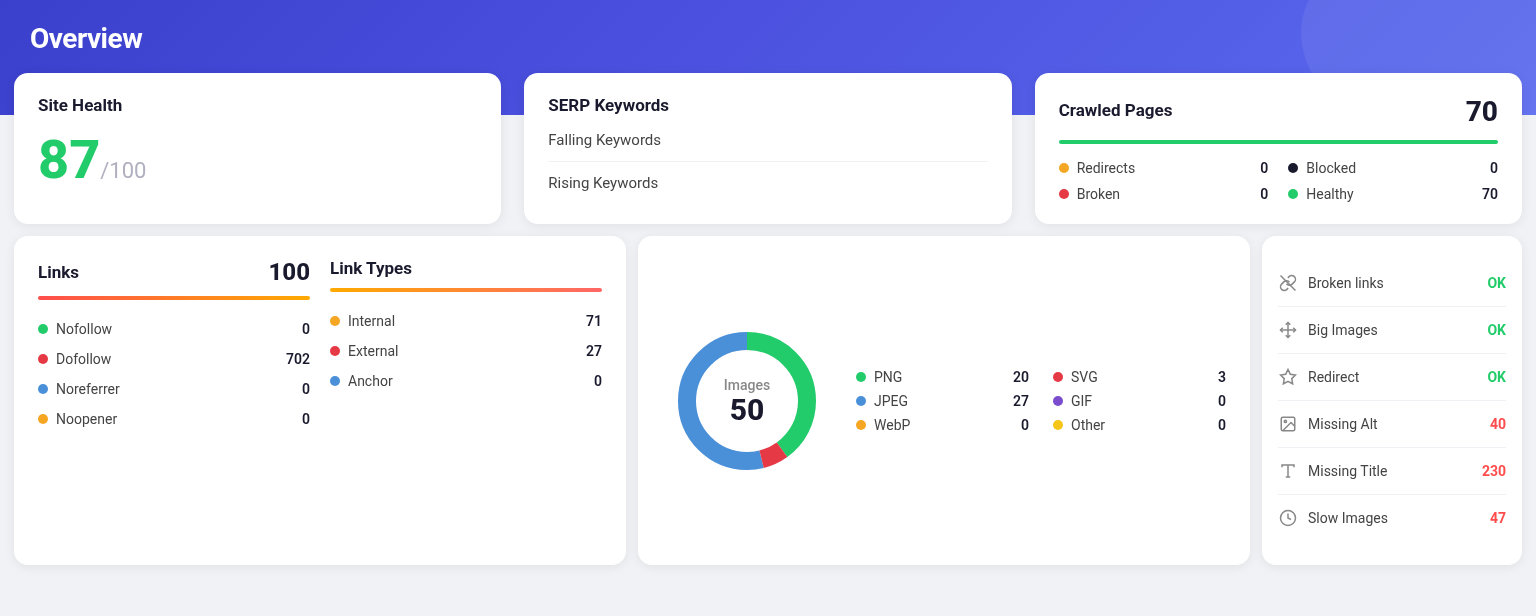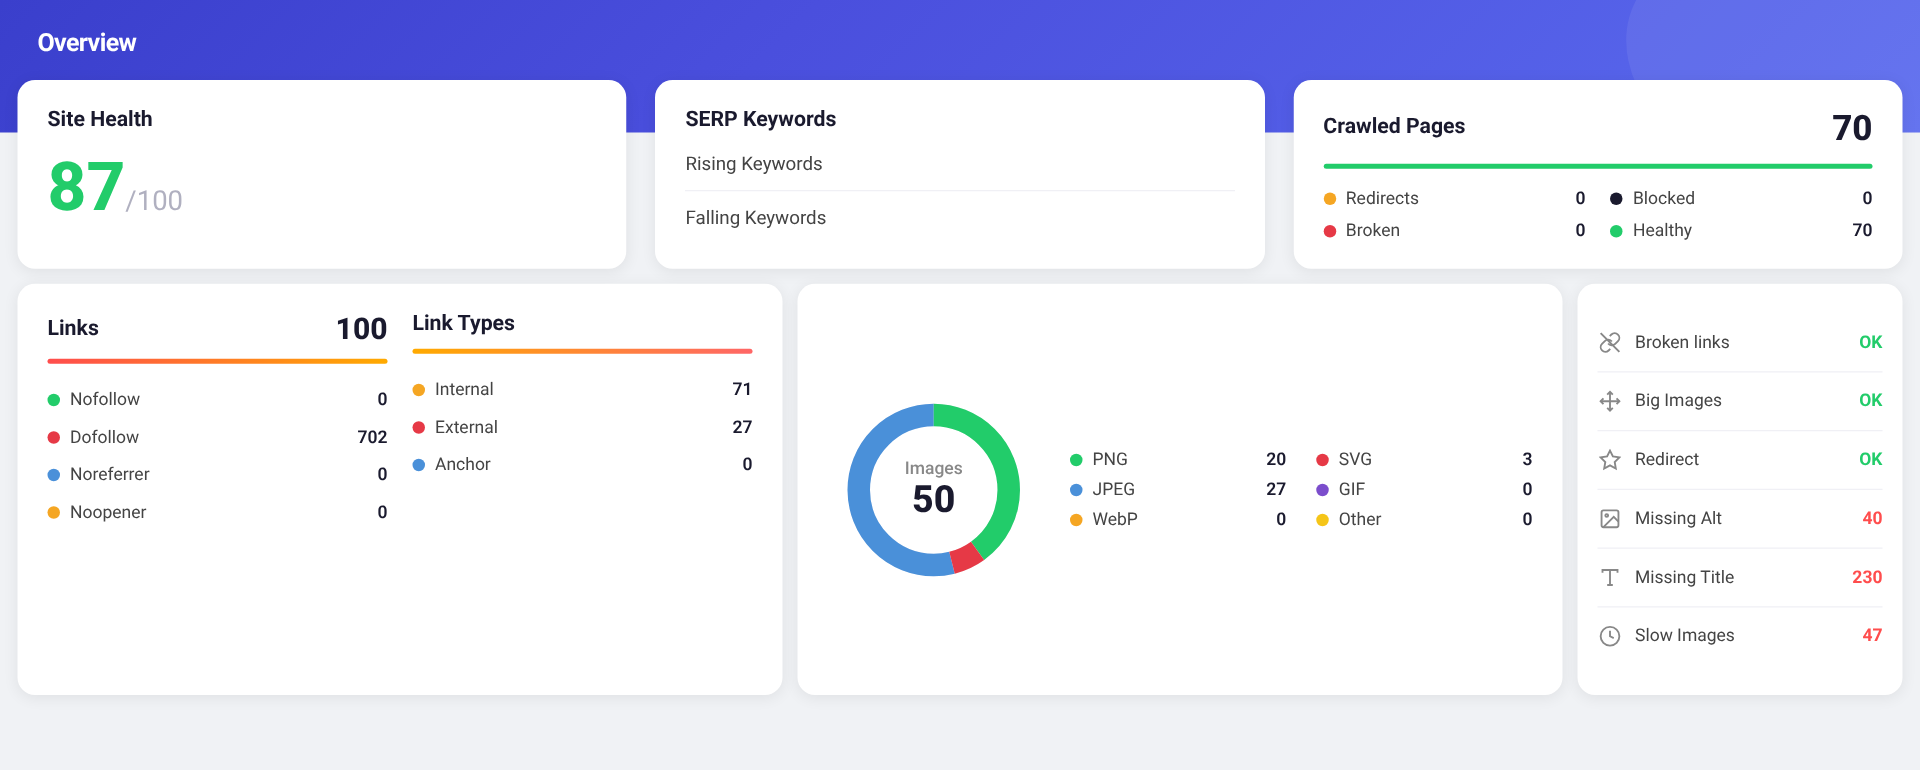--- a/index.html
+++ b/index.html
@@ -23,21 +23,21 @@
       right: -60px;
       top: -40px;
       width: 300px;
       height: 200px;
       background: rgba(255,255,255,0.07);
       border-radius: 50%;
       transform: rotate(20deg);
     }
     .header-title {
       color: #fff;
-      font-size: 20px;
+      font-size: 28px;
       font-weight: 700;
       letter-spacing: -0.5px;
     }
 
     
     .content {
       padding: 0 14px 14px;
       margin-top: -42px;
       position: relative;
       z-index: 10;
@@ -303,22 +303,22 @@
     <div class="card">
       <div class="card-title">Site Health</div>
       <div class="site-health-score">
         <span class="score-value">87</span><span class="score-max">/100</span>
       </div>
     </div>
 
     <div class="card serp-keywords">
       <div class="card-title">SERP Keywords</div>
       <div>
+        <div class="keyword-item">Falling Keywords</div>
         <div class="keyword-item">Rising Keywords</div>
-        <div class="keyword-item">Falling Keywords</div>
       </div>
     </div>
 
     <div class="card">
       <div class="crawled-header">
         <div class="card-title">Crawled Pages</div>
         <div class="crawled-count">70</div>
       </div>
       <div class="green-bar"></div>
       <div class="crawled-grid">

